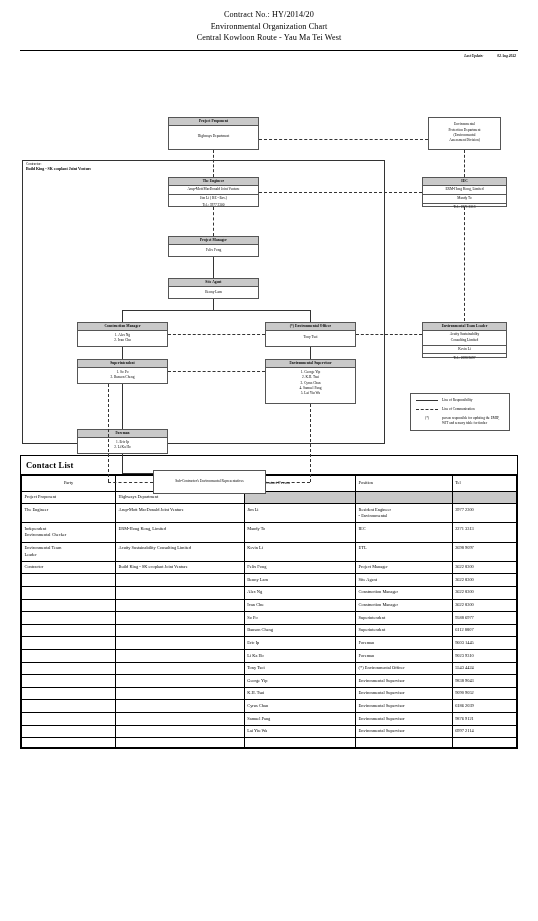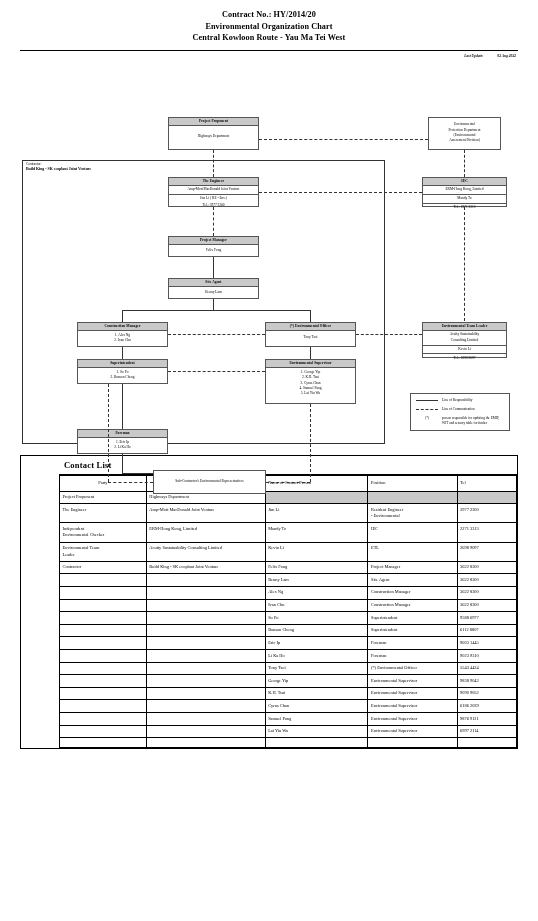--- a/index.html
+++ b/index.html
@@ -15,21 +15,21 @@
     min-height: 921px;
     position: relative;
   }
 
   
   .doc-header {
     text-align: center;
     padding-top: 9px;
   }
   .doc-header .line {
-    font-weight: bold;
+    font-weight: normal;
     font-size: 8.2px;
     line-height: 11.5px;
     letter-spacing: 0.1px;
   }
 
   .hrule {
     border-top: 1px solid #000;
     margin: 6px 20px 0 20px;
   }
 
@@ -151,21 +151,20 @@
     text-align: center;
     font-size: 3.4px;
   }
   .lg-text { font-size: 3.4px; }
   .lg-text .l2 { display: block; }
 
   
   .contact-wrap {
     margin: 6px 20px 0 20px;
     border: 0.8px solid #000;
-    padding-left: 38px;
   }
   .contact-title {
     font-weight: bold;
     font-size: 8.5px;
     padding: 4px 5px 4px 5px;
     border-bottom: 0.8px solid #000;
     letter-spacing: 0.2px;
   }
   table.contact {
     border-collapse: collapse;

